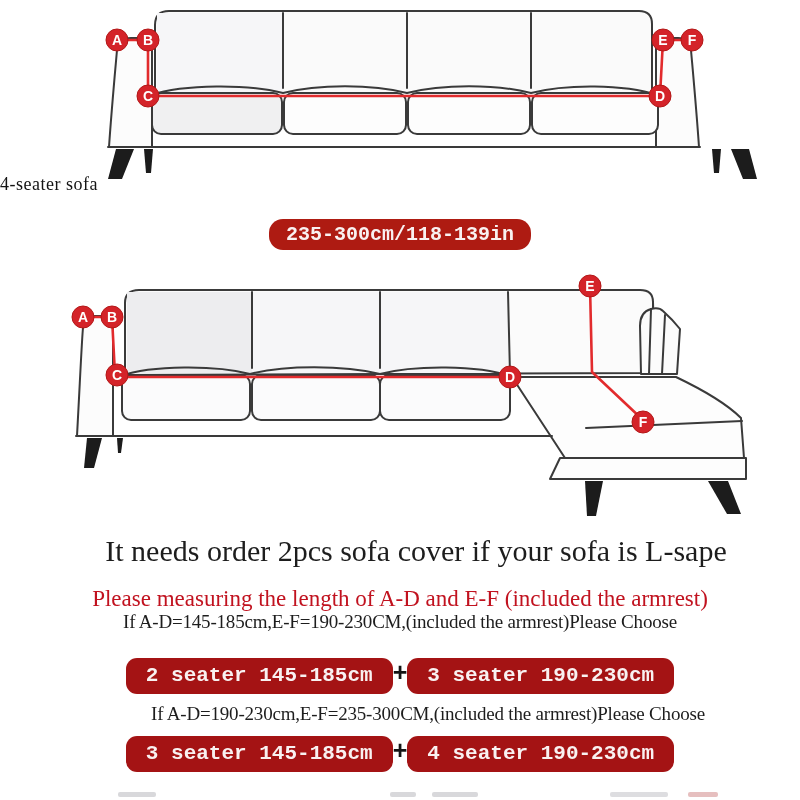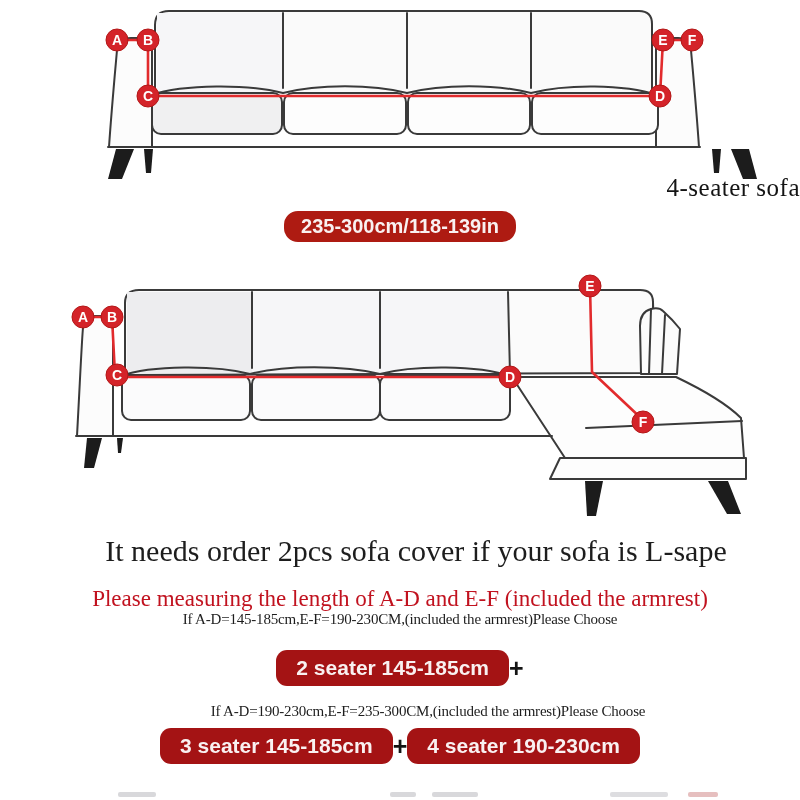--- a/index.html
+++ b/index.html
@@ -23,32 +23,32 @@
   .fill-white{fill:#fdfdfd;}
   .fill-gray{fill:#ededef;stroke:none;}
   .fill-gray2{fill:#f6f6f8;stroke:none;}
   .leg{fill:#1c1c1c;stroke:none;}
   .red-line{stroke:var(--redline);stroke-width:2.6;fill:none;stroke-linecap:round;}
   .marker circle{fill:var(--marker);stroke:#b31717;stroke-width:1;}
   .marker text{
     fill:#ffffff;font-family:"Liberation Sans","DejaVu Sans",sans-serif;
     font-weight:700;font-size:14px;text-anchor:middle;
   }
-  .caption{top:174px;text-align:right;font-size:25px;color:#141414;letter-spacing:.5px;}
+  .caption{top:174px;text-align:left;font-size:18px;color:#141414;letter-spacing:.5px;}
   .badge-top-wrap{top:211px;text-align:center;}
   .pill{
     display:inline-block;background:var(--pill);color:#f9f1f1;
-    font-family:Liberation Sans, sans-serif;font-weight:700;
-    border-radius:12px;line-height:1.25;
+    font-family:Liberation Mono, monospace;font-weight:700;
+    border-radius:12px;line-height:1.25;margin-top:8px;
   }
   .pill.top{background:var(--pill-top);font-size:20px;padding:3px 17px;border-radius:14px;}
   .note{white-space:nowrap;text-align:center;}
   .note1{top:534px;font-size:30px;color:var(--ink);padding-left:16px;}
   .note2{top:569px;font-size:23px;color:var(--accent-text);margin-top:17px;}
-  .cond{white-space:nowrap;text-align:center;font-size:15px;letter-spacing:-.2px;color:var(--ink);}
+  .cond{white-space:nowrap;text-align:center;font-size:19px;letter-spacing:-.2px;color:var(--ink);}
   .cond1{top:611px;}
   .cond2{top:703px;margin-left:28px;}
   .badge-row{display:flex;justify-content:center;align-items:center;}
   .row1{top:650px;}
   .row2{top:728px;border-radius:13px;}
   .pill.opt{font-size:21px;padding:5px 20px;border-radius:11px;}
   .plus{font-family:"Liberation Sans","DejaVu Sans",sans-serif;font-weight:700;font-size:25px;color:#141414;}
   .remnant{top:792px;height:8px;}
   .remnant i{position:absolute;top:0;height:5px;background:#8f8f98;opacity:.35;border-radius:2px;}
   .remnant i:nth-child(1){left:118px;width:38px;}
@@ -179,20 +179,21 @@
       </g>
   </svg>
 
   <div class="abs note note1">It needs order 2pcs sofa cover if your sofa is L-sape</div>
   <div class="abs note note2">Please measuring the length of A-D and E-F (included the armrest)</div>
 
   <div class="abs cond cond1">If A-D=145-185cm,E-F=190-230CM,(included the armrest)Please Choose</div>
   <div class="abs badge-row row1">
     <span class="pill opt">2 seater 145-185cm</span>
     <span class="plus">+</span>
+    <span class="pill opt">3 seater 190-230cm</span>
   </div>
 
   <div class="abs cond cond2">If A-D=190-230cm,E-F=235-300CM,(included the armrest)Please Choose</div>
   <div class="abs badge-row row2">
     <span class="pill opt">3 seater 145-185cm</span>
     <span class="plus">+</span>
     <span class="pill opt">4 seater 190-230cm</span>
   </div>
 
   <div class="abs remnant">

